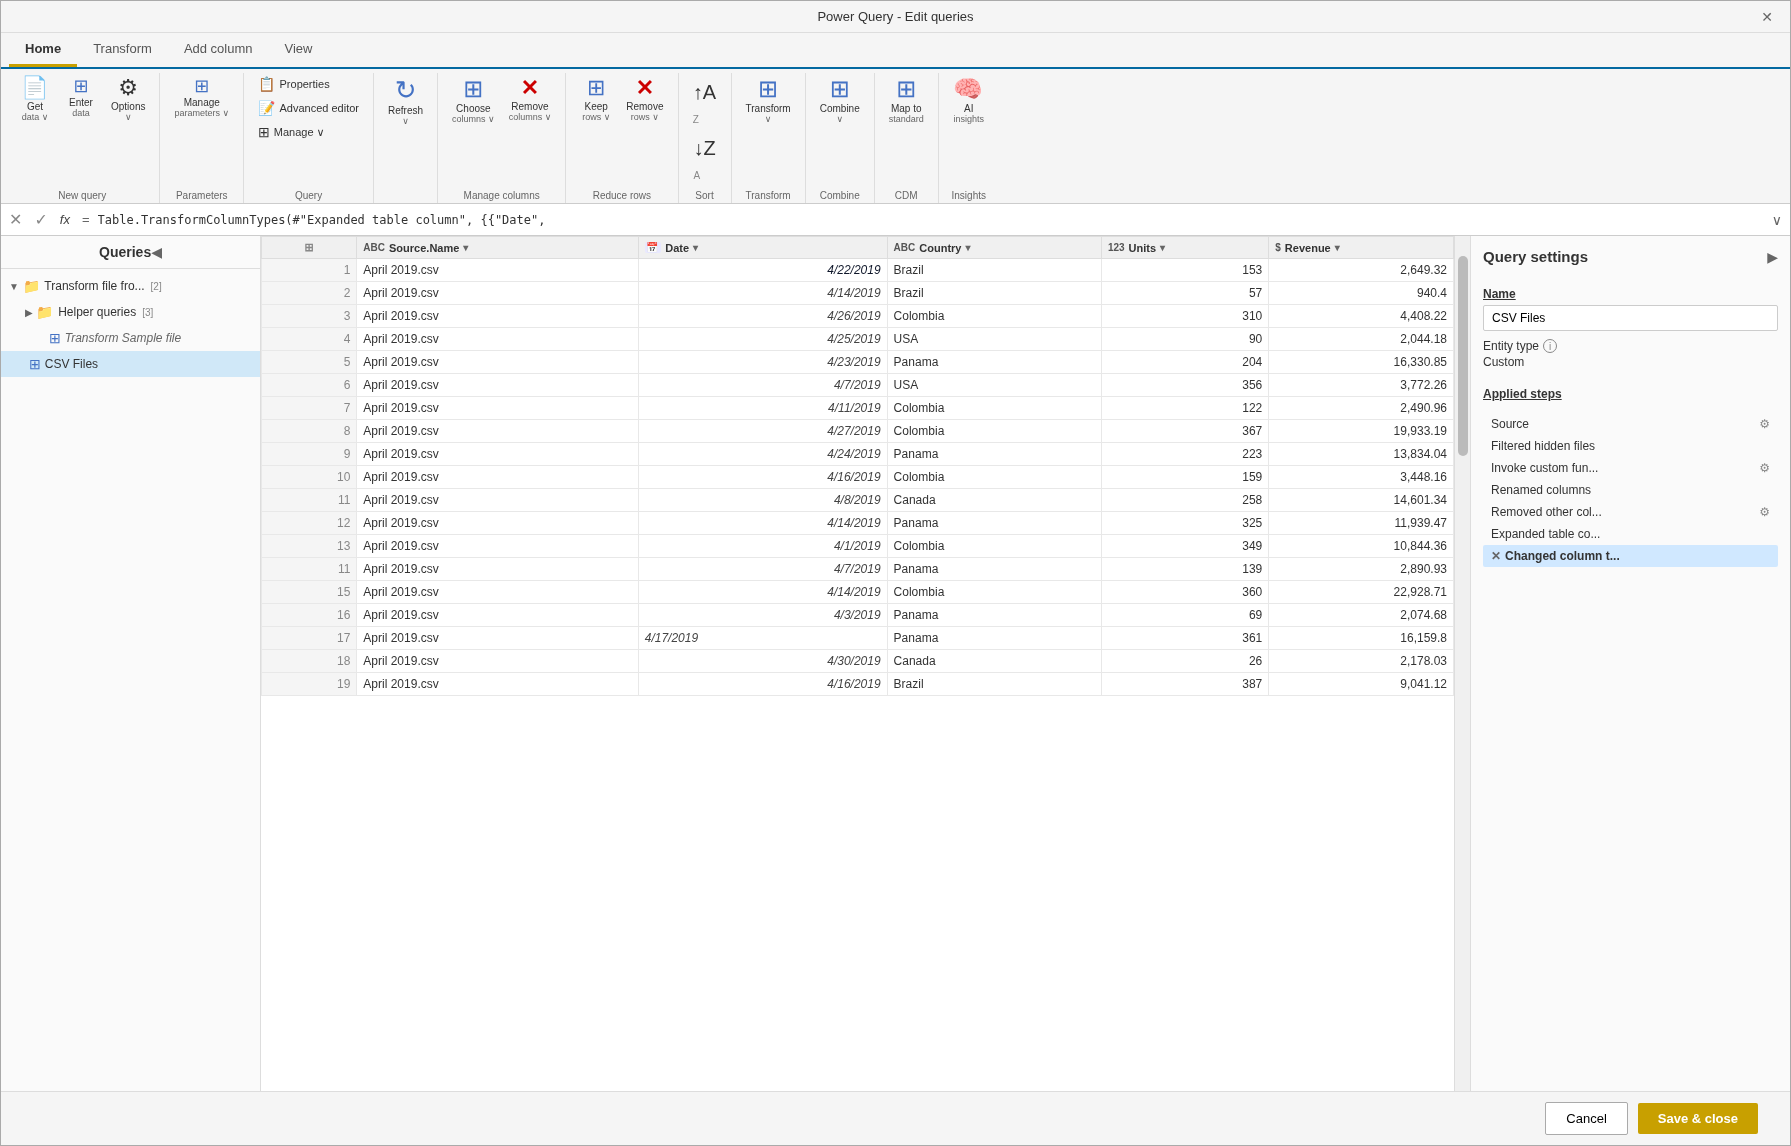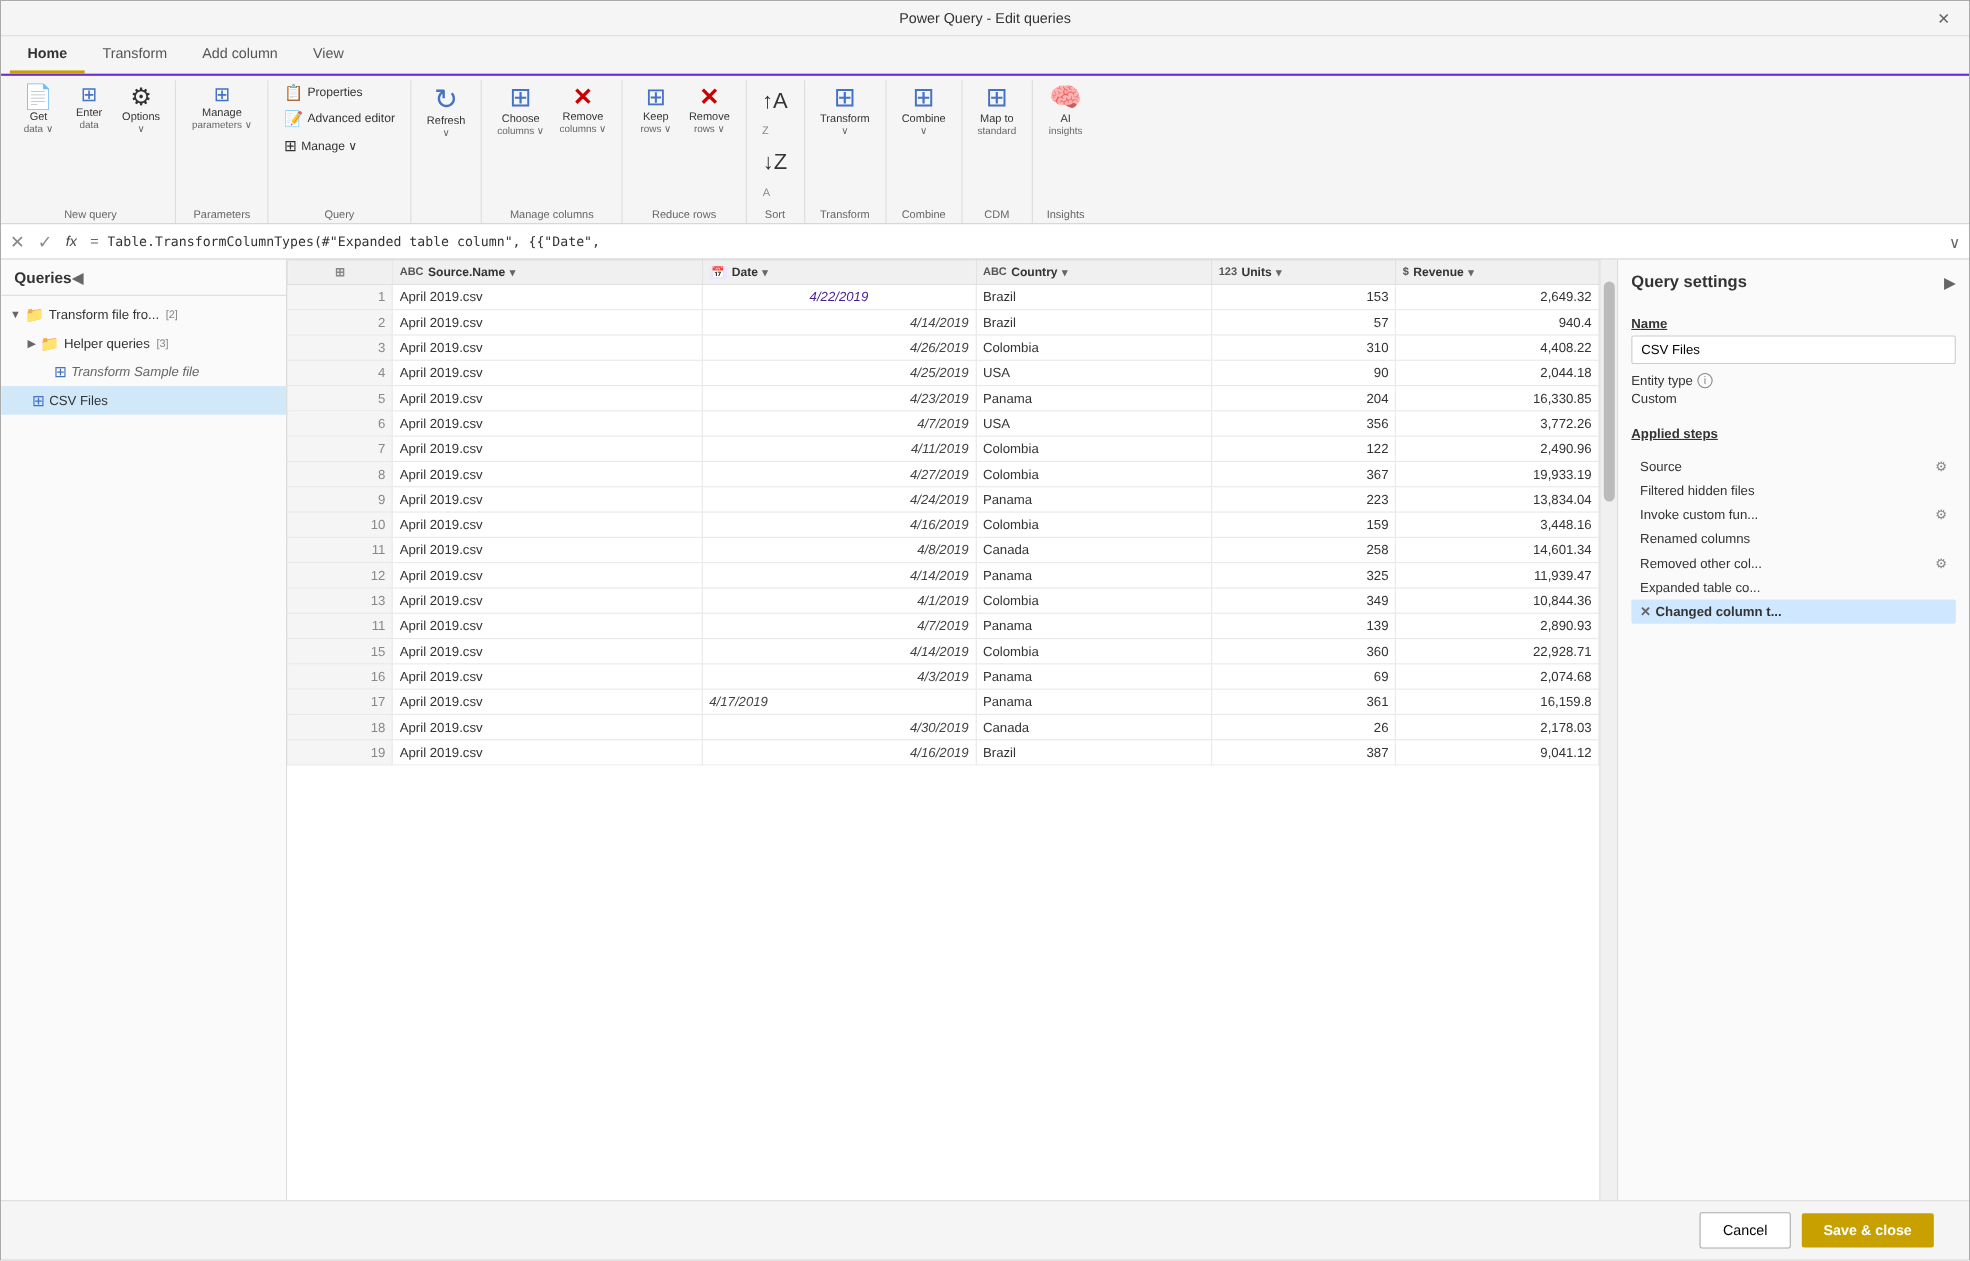--- a/index.html
+++ b/index.html
@@ -6,21 +6,21 @@
     body { font-family: 'Segoe UI', Arial, sans-serif; font-size: 12px; background: #f0f0f0; color: #333; }
     
     .window { width: 1791px; height: 1146px; background: #fff; border: 1px solid #aaa; display: flex; flex-direction: column; }
     
     
     .titlebar { background: #f5f5f5; border-bottom: 1px solid #ddd; display: flex; align-items: center; justify-content: center; height: 32px; position: relative; }
     .titlebar-title { font-size: 13px; color: #333; }
     .titlebar-close { position: absolute; right: 0; top: 0; width: 46px; height: 32px; display: flex; align-items: center; justify-content: center; cursor: pointer; font-size: 14px; color: #666; }
     
     
-    .tabbar { display: flex; background: #f5f5f5; border-bottom: 2px solid #6d28d9; padding: 0 8px; height: 36px; align-items: flex-end; }
+    .tabbar { display: flex; background: #f5f5f5; border-bottom: 2px solid #0369a1; padding: 0 8px; height: 36px; align-items: flex-end; }
     .tab { padding: 8px 16px; font-size: 13px; cursor: pointer; border-bottom: 3px solid transparent; color: #555; }
     .tab.active { border-bottom: 3px solid #c8a000; color: #333; font-weight: 600; }
     
     
     .ribbon { background: #f5f5f5; border-bottom: 1px solid #ccc; display: flex; align-items: stretch; padding: 4px 0 0 4px; min-height: 90px; }
     .ribbon-group { display: flex; flex-direction: column; align-items: flex-start; padding: 0 8px; border-right: 1px solid #ddd; }
     .ribbon-group:last-child { border-right: none; }
     .ribbon-group-label { font-size: 10px; color: #666; text-align: center; width: 100%; margin-top: auto; padding: 3px 0 2px; }
     .ribbon-items { display: flex; align-items: flex-start; gap: 2px; flex: 1; }
     .ribbon-btn { display: flex; flex-direction: column; align-items: center; padding: 4px 6px; cursor: pointer; border-radius: 3px; min-width: 44px; }
@@ -35,21 +35,21 @@
     .formula-bar { display: flex; align-items: center; border-bottom: 1px solid #ccc; height: 32px; background: #fff; padding: 0 4px; gap: 4px; }
     .formula-icon { font-size: 16px; color: #888; padding: 0 4px; cursor: pointer; }
     .formula-input { flex: 1; border: none; outline: none; font-size: 12px; color: #333; font-family: 'Consolas', monospace; }
     .formula-expand { font-size: 14px; color: #666; cursor: pointer; padding: 0 4px; }
     
     
     .main-area { display: flex; flex: 1; overflow: hidden; }
     
     
     .sidebar { width: 260px; min-width: 260px; border-right: 1px solid #ddd; background: #fafafa; display: flex; flex-direction: column; }
-    .sidebar-header { display: flex; align-items: center; justify-content: flex-start; padding: 8px 12px; border-bottom: 1px solid #ddd; }
+    .sidebar-header { display: flex; align-items: center; justify-content: center; padding: 8px 12px; border-bottom: 1px solid #ddd; }
     .sidebar-title { font-size: 14px; font-weight: 600; color: #333; }
     .sidebar-collapse { cursor: pointer; font-size: 14px; color: #666; }
     .sidebar-tree { padding: 4px 0; overflow-y: auto; flex: 1; }
     .tree-item { display: flex; align-items: center; padding: 5px 8px; cursor: pointer; gap: 4px; }
     .tree-item.selected { background: #d0e8f8; }
     .tree-arrow { font-size: 10px; color: #666; }
     .tree-icon { font-size: 14px; }
     .tree-label { font-size: 12px; color: #333; }
     .tree-badge { font-size: 10px; color: #888; margin-left: 2px; }
     .tree-italic { font-style: italic; color: #666; }
@@ -360,21 +360,21 @@
                   <span>Revenue</span>
                   <span class="col-filter">▾</span>
                 </div>
               </th>
             </tr>
           </thead>
           <tbody id="table-body">
           <tr>
       <td class="row-num">1</td>
       <td>April 2019.csv</td>
-      <td style="text-align:center; font-style:italic; color:#4c1d95;">4/22/2019</td>
+      <td style="text-align:right; font-style:italic; color:#0f172a;">4/22/2019</td>
       <td>Brazil</td>
       <td class="num">153</td>
       <td class="num">2,649.32</td>
     </tr>
                 <tr>
       <td class="row-num">2</td>
       <td>April 2019.csv</td>
       <td style="text-align:right; font-style:italic; color:#444;">4/14/2019</td>
       <td>Brazil</td>
       <td class="num">57</td>

